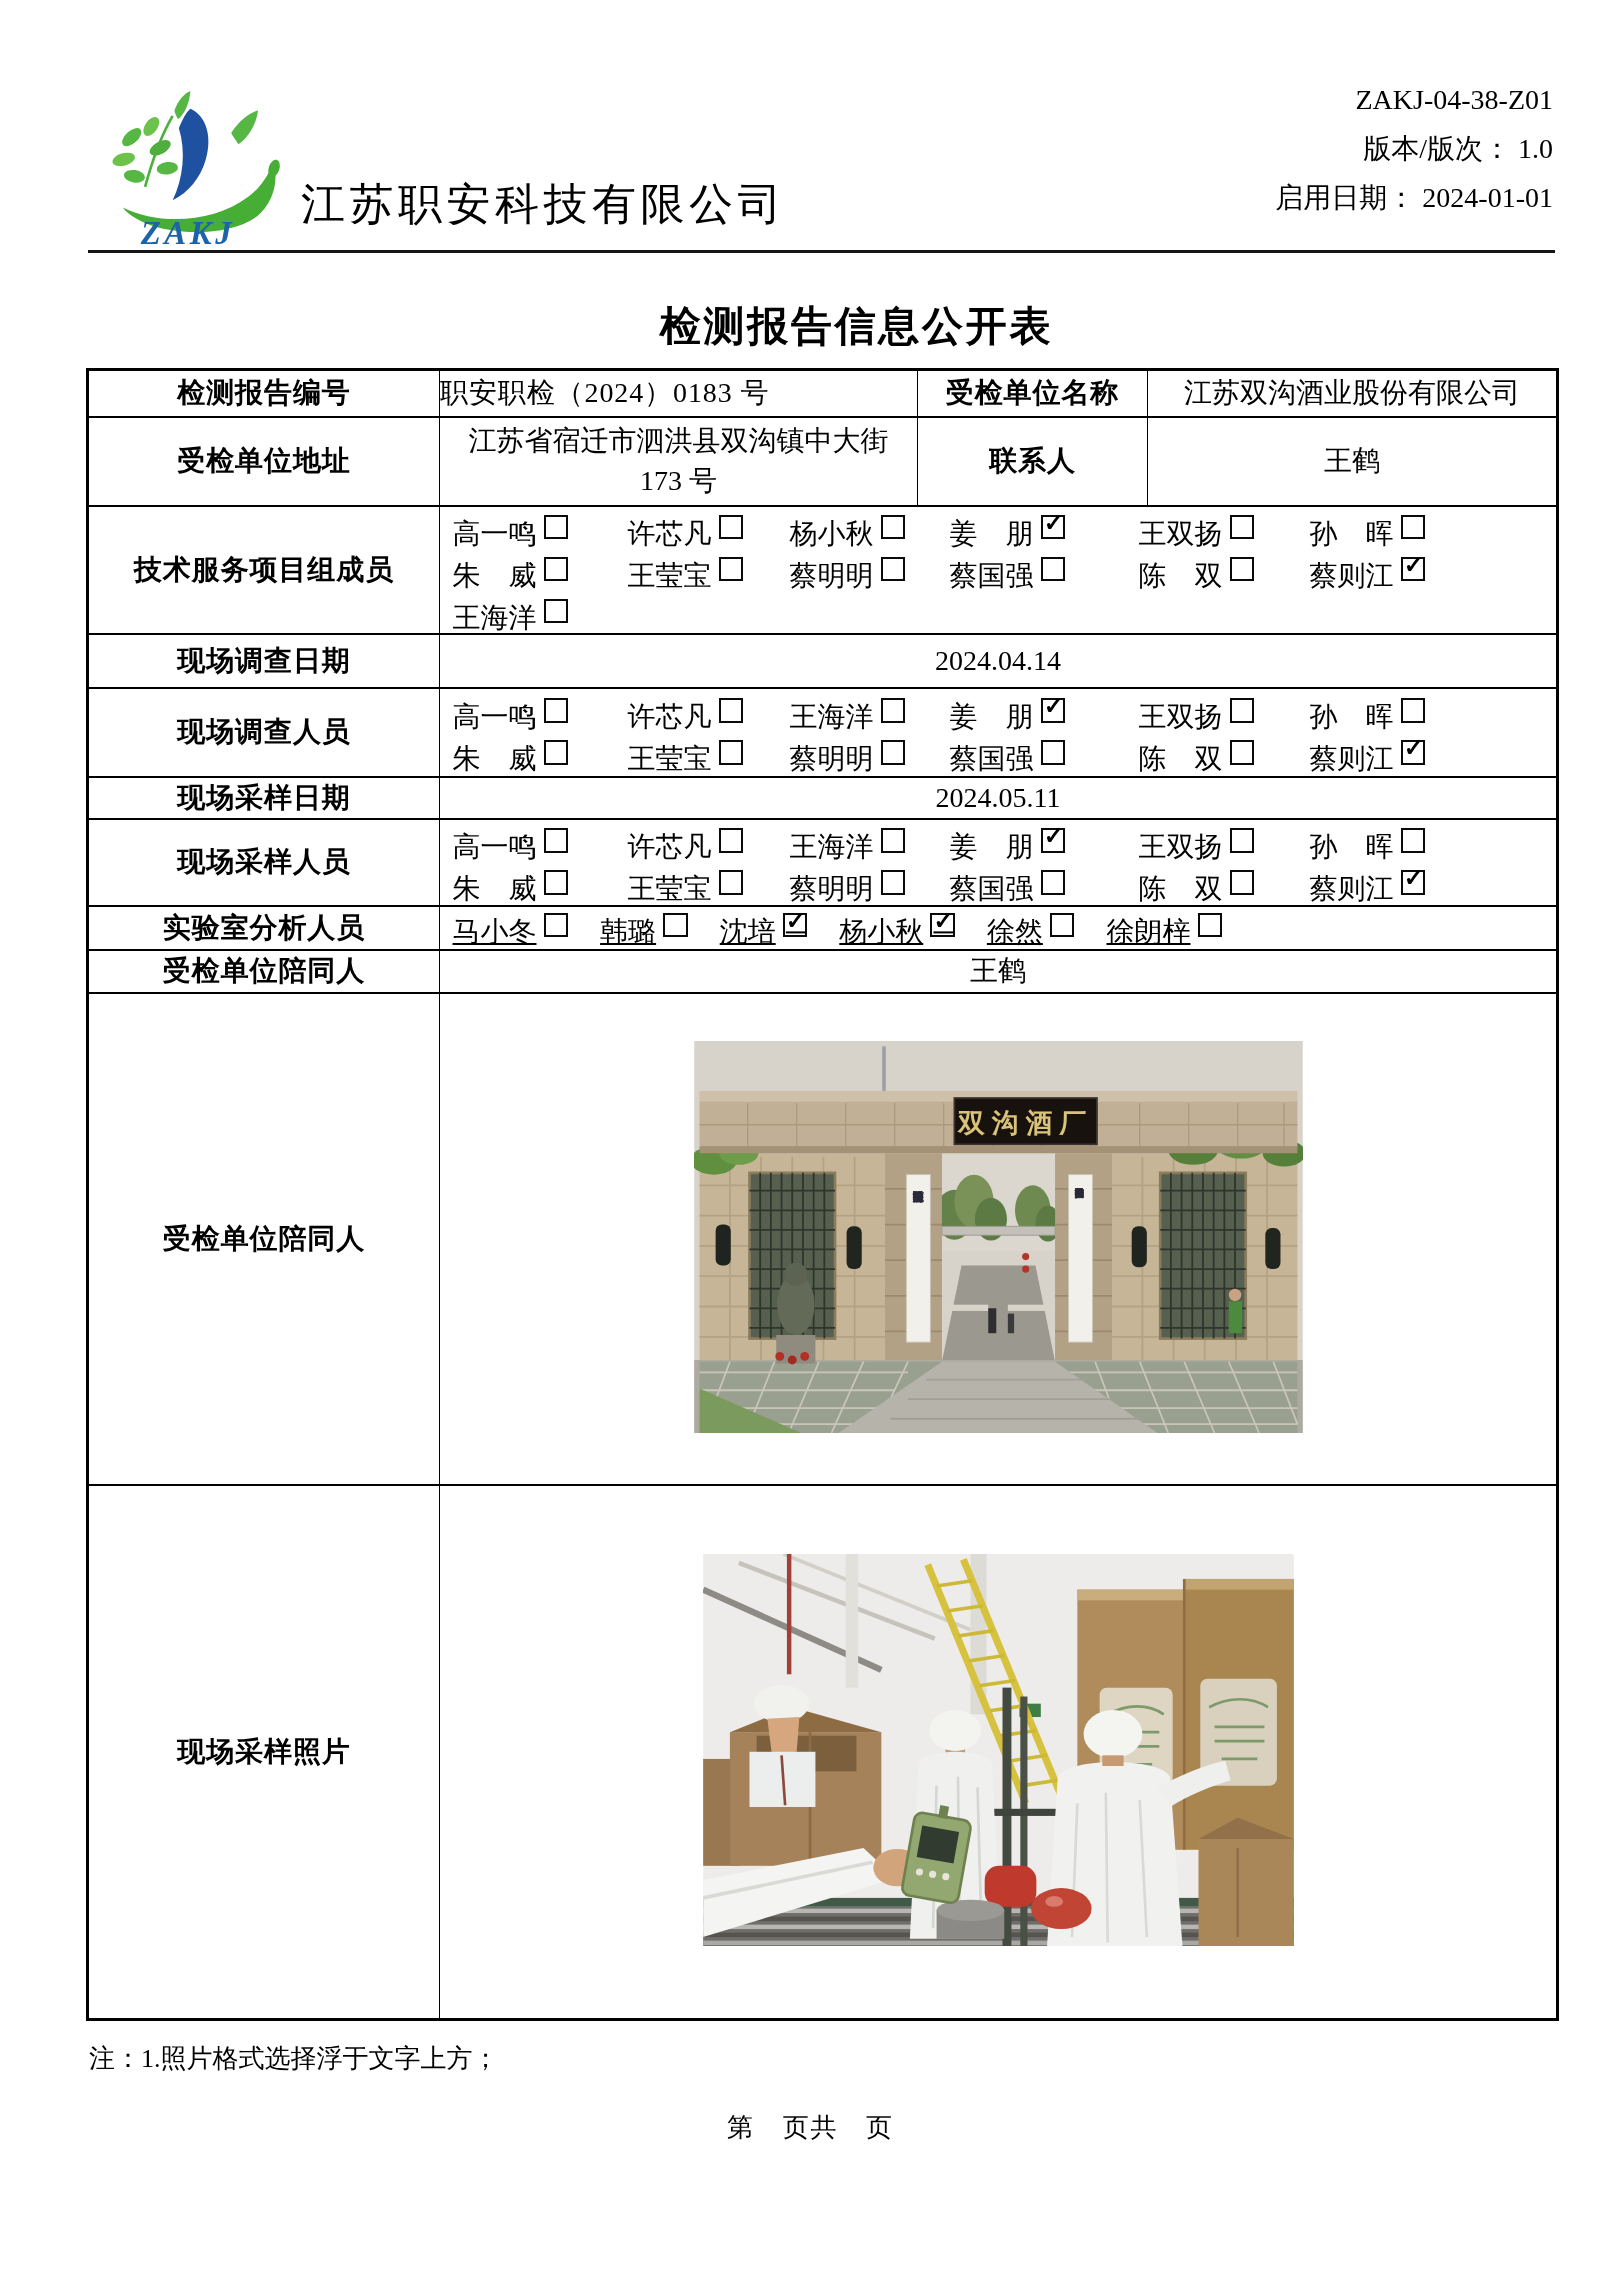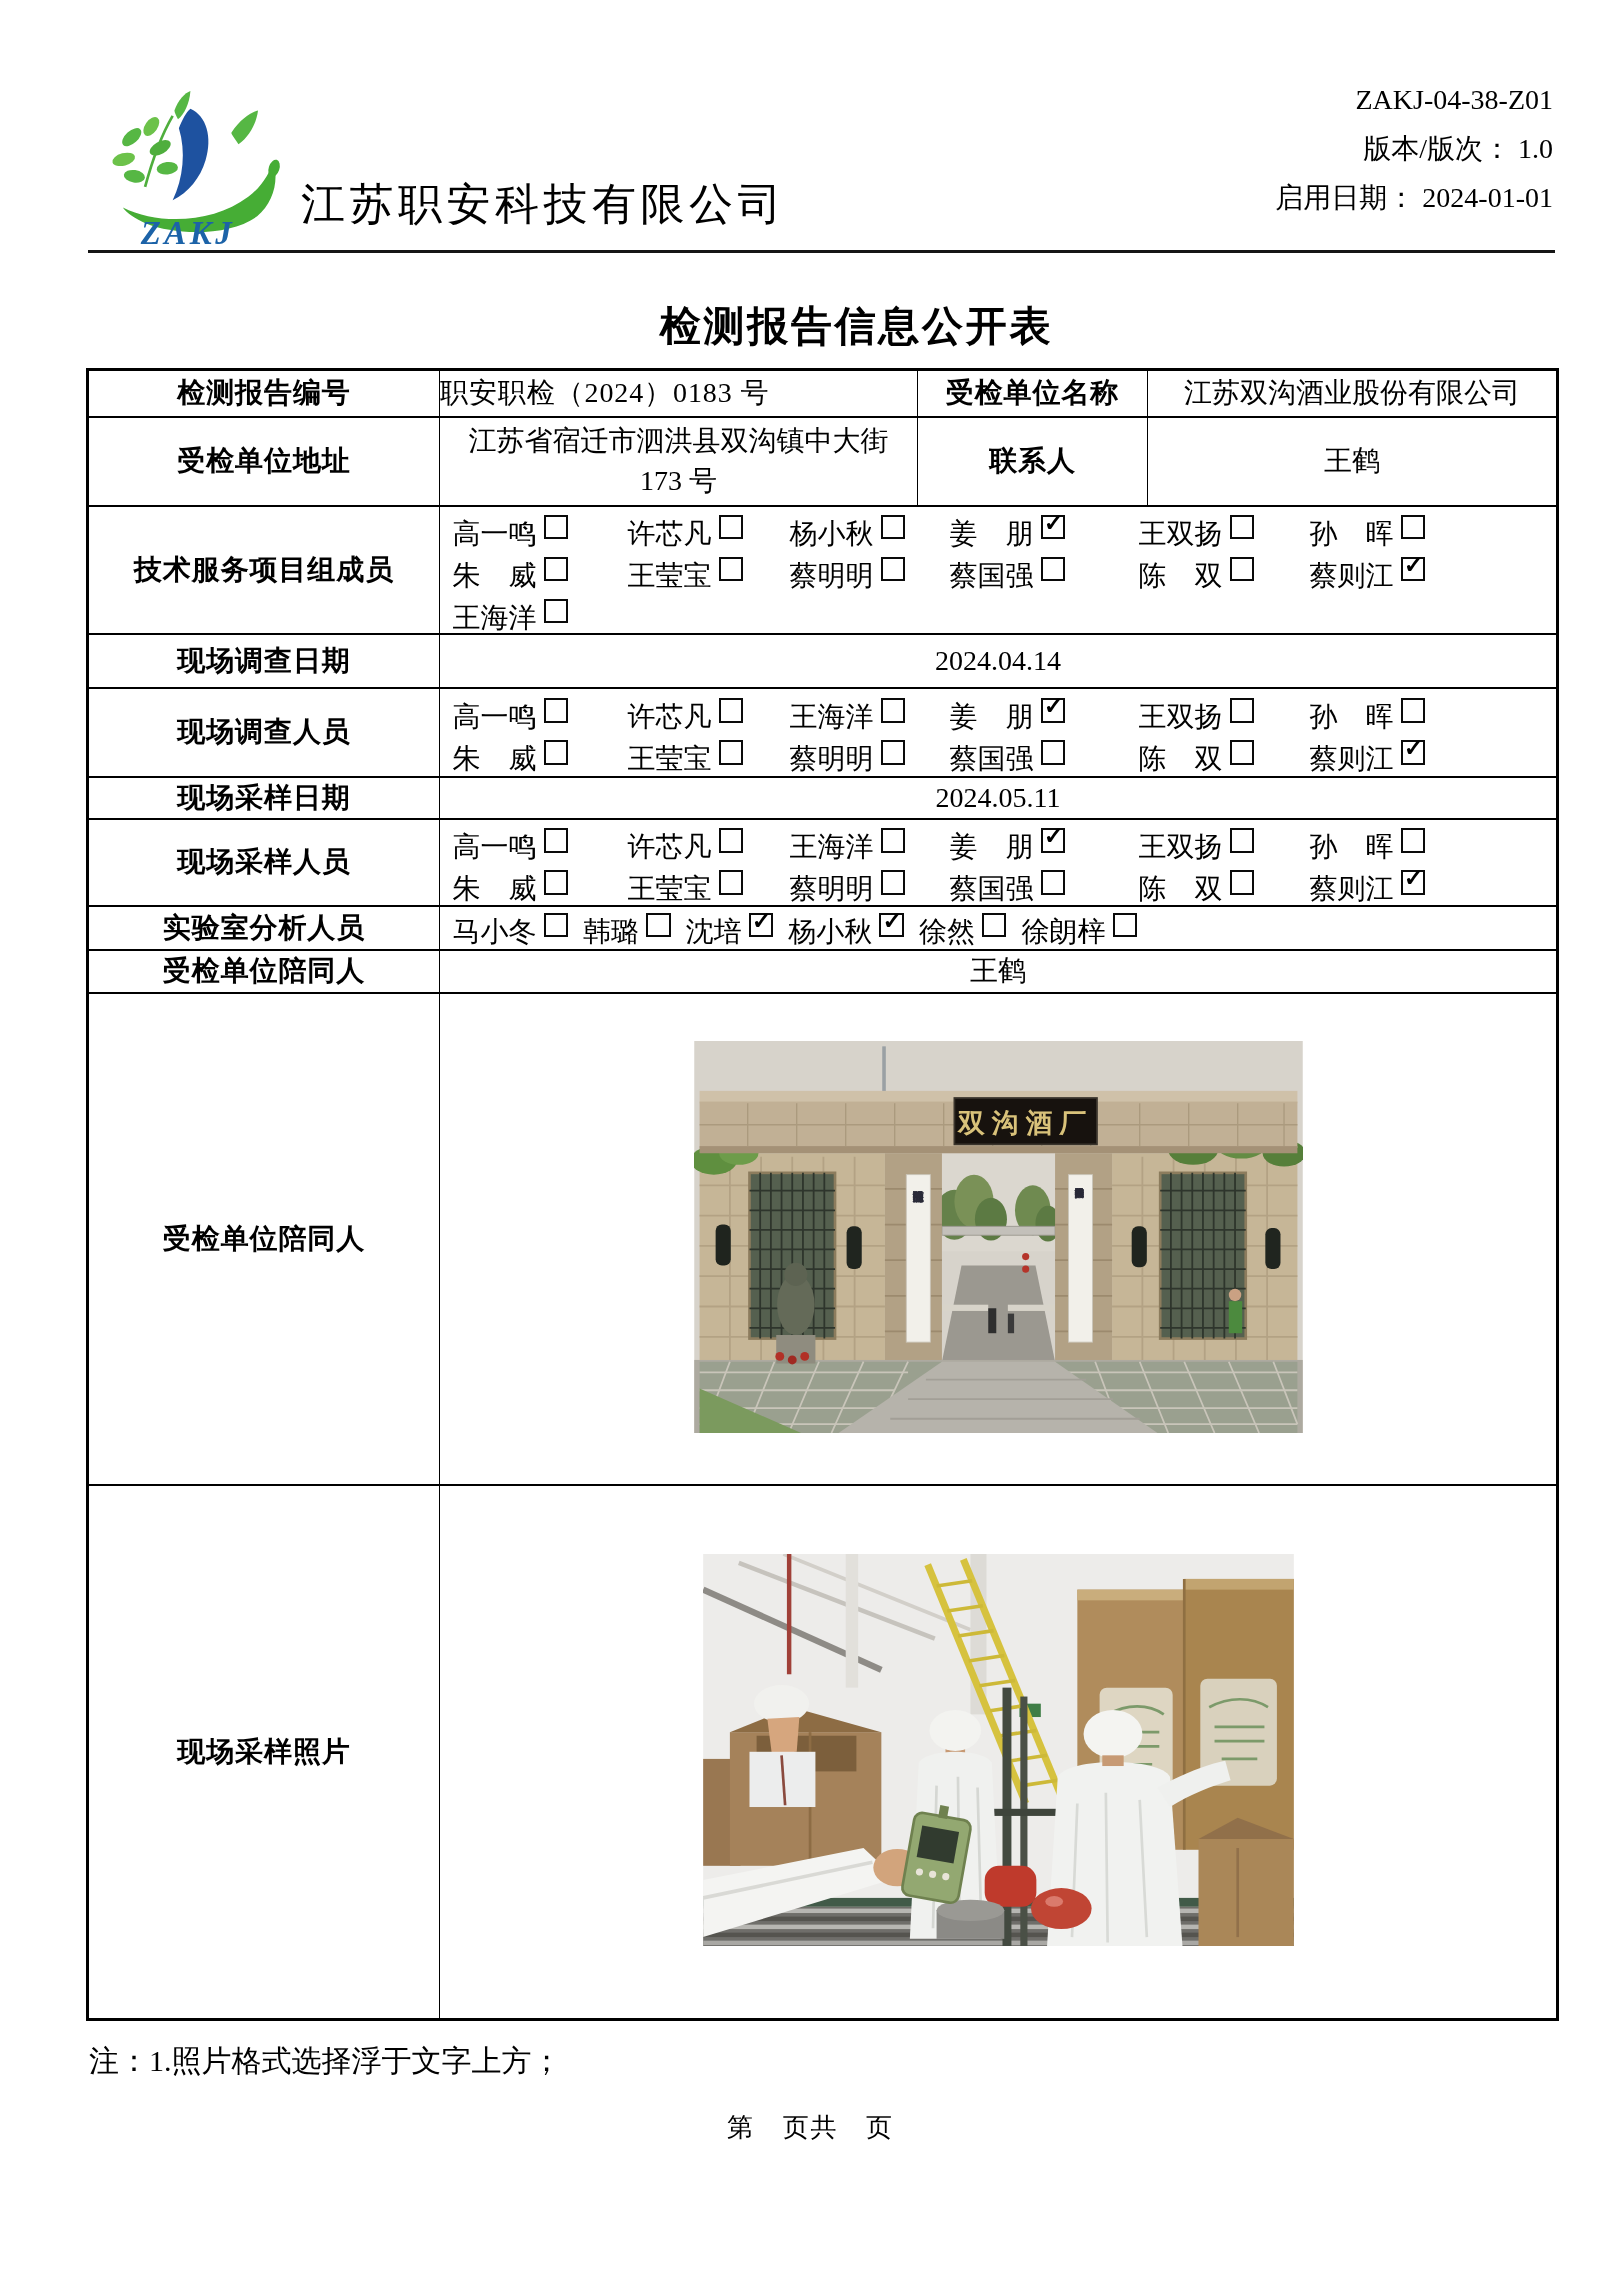--- a/index.html
+++ b/index.html
@@ -19,30 +19,30 @@
   table.doc{position:absolute;left:86px;top:368px;width:1469px;border-collapse:collapse;table-layout:fixed;}
   table.doc{border:3.6px solid #000;}
   table.doc td{border:1.8px solid #000;border-top-width:2.7px;border-bottom-width:2.7px;padding:0;vertical-align:middle;}
   td.lab{font-weight:bold;text-align:center;font-size:28px;letter-spacing:0.9px;font-family:Liberation Mono, monospace;}
   td.val{text-align:center;font-size:28px;}
   td.valb{font-size:28px;font-weight:normal;letter-spacing:0.9px;}
   .addr-line{line-height:40px;text-align:center;}
   
   .members{display:flex;flex-direction:column;justify-content:center;height:100%;padding-left:12.5px;box-sizing:border-box;font-size:28px;}
   .member-line{display:grid;grid-template-columns:175px 162px 160px 189px 171px auto;align-items:center;height:42px;}
-  .members.inline .member-line{display:flex;gap:15px;}
+  .members.inline .member-line{display:flex;gap:32px;text-decoration:underline;}
   .member{white-space:nowrap;display:inline-flex;align-items:flex-start;margin-top:8px;}
   .cb{display:inline-flex;align-items:center;justify-content:center;width:20.5px;height:20.5px;border:2.7px solid #0a0a0a;margin-left:7.1px;flex:0 0 auto;
       font-size:24px;font-weight:bold;line-height:1;overflow:visible;}
   .cb span{transform:translate(0.9px,-3.6px);}
   
   td.photo-cell{text-align:center;}
   .photo-frame{display:inline-block;line-height:0;}
   
-  .note{position:absolute;left:89px;top:2041px;font-size:30px;}
+  .note{position:absolute;left:89px;top:2041px;font-size:26px;}
   .page-footer{position:absolute;left:0;top:2110px;width:100%;text-align:center;font-size:26px;letter-spacing:1.8px;}
 </style>
 </head>
 <body>
 
 <div class="page">
 
   <svg class="logo" viewBox="0 0 220 190">
     <g>
       <path d="M55,118 C62,92 72,62 86,38" stroke="#4fae3d" stroke-width="3" fill="none"></path>

